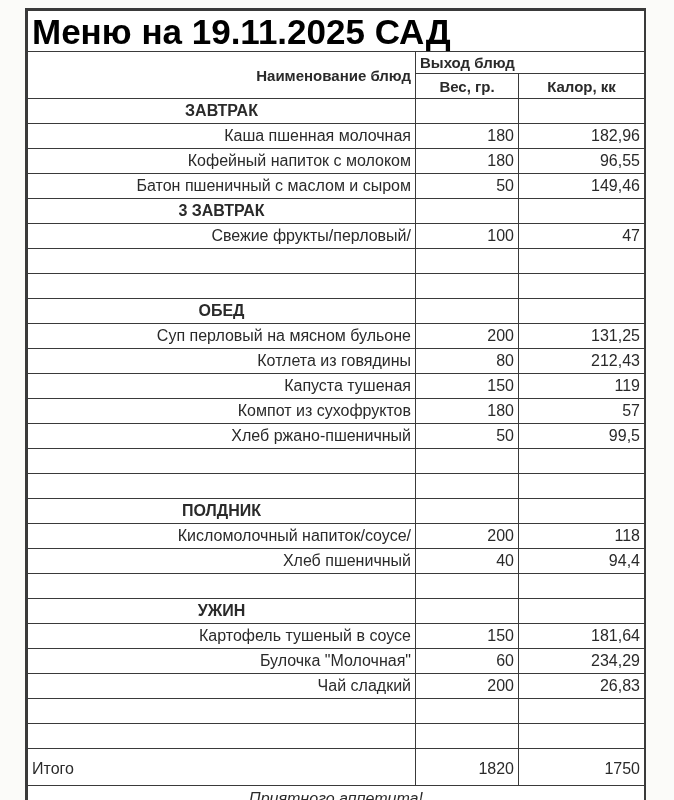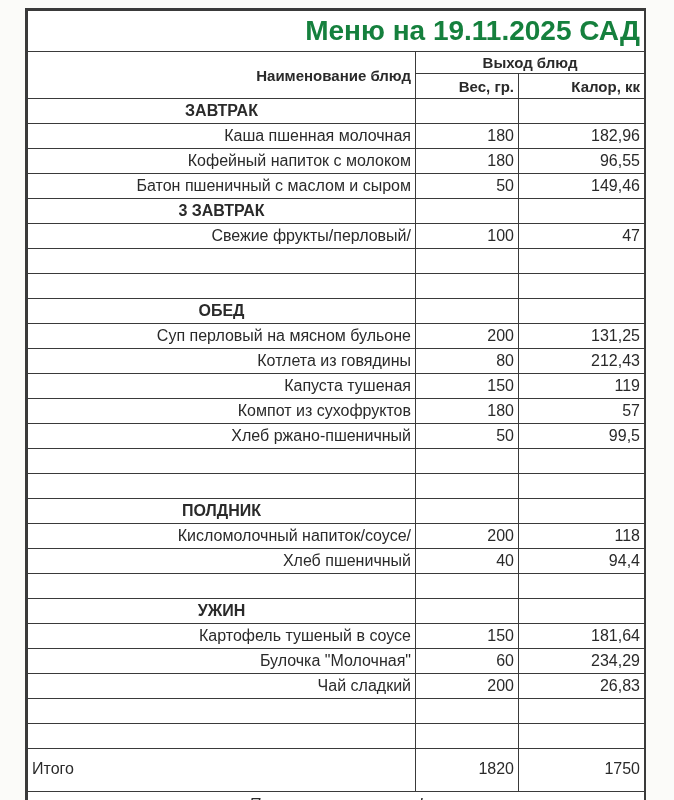--- a/index.html
+++ b/index.html
@@ -1,31 +1,31 @@
 <!DOCTYPE html>
 <html><head>
   <meta charset="utf-8">
   <style>
     html, body { margin: 0; padding: 0; background: #fbfbf9; }
     body { width: 674px; height: 800px; position: relative; overflow: hidden; font-family: "Liberation Sans", sans-serif; color: #2a2a2a; }
     .sheet { position: absolute; left: 25px; top: 8px; width: 617px; border: 2px solid #3a3a3a; background: #fff; }
     table { border-collapse: collapse; width: 100%; table-layout: fixed; }
     td { border: 1.5px solid #3a3a3a; padding: 0 4px; font-size: 16px; line-height: 1; white-space: nowrap; overflow: hidden; }
-    .title td { height: 40px; text-align: right; font-size: 28px; font-weight: bold; color: #15803d; }
+    .title td { height: 40px; text-align: left; font-size: 35px; font-weight: bold; color: #000000; }
     .hdr td { font-weight: bold; font-size: 15px; }
     .hdr .name { text-align: right; height: 46px; }
-    .hdr .grp { text-align: center; height: 20px; }
-    .hdr .sub { height: 22px; text-align: right; }
+    .hdr .grp { height: 20px; }
+    .hdr .sub { height: 22px; text-align: center; }
     .sec td { height: 24px; border-radius: 10px; }
     .sec .name { text-align: center; font-weight: bold; font-size: 16px; }
     .row td { height: 24px; text-align: right; }
     .row .name { text-align: right; }
     .num { text-align: right; }
     .empty td { height: 24px; }
-    .total td { height: 28px; vertical-align: bottom; padding-bottom: 14px; }
+    .total td { height: 28px; vertical-align: bottom; padding-bottom: 8px; }
     .footer td { height: 26px; text-align: center; font-style: italic; font-size: 16px; }
   </style>
 </head>
 <body>
 
 <div class="sheet">
   <table>
     <colgroup>
       <col style="width:388px">
       <col style="width:103px">

